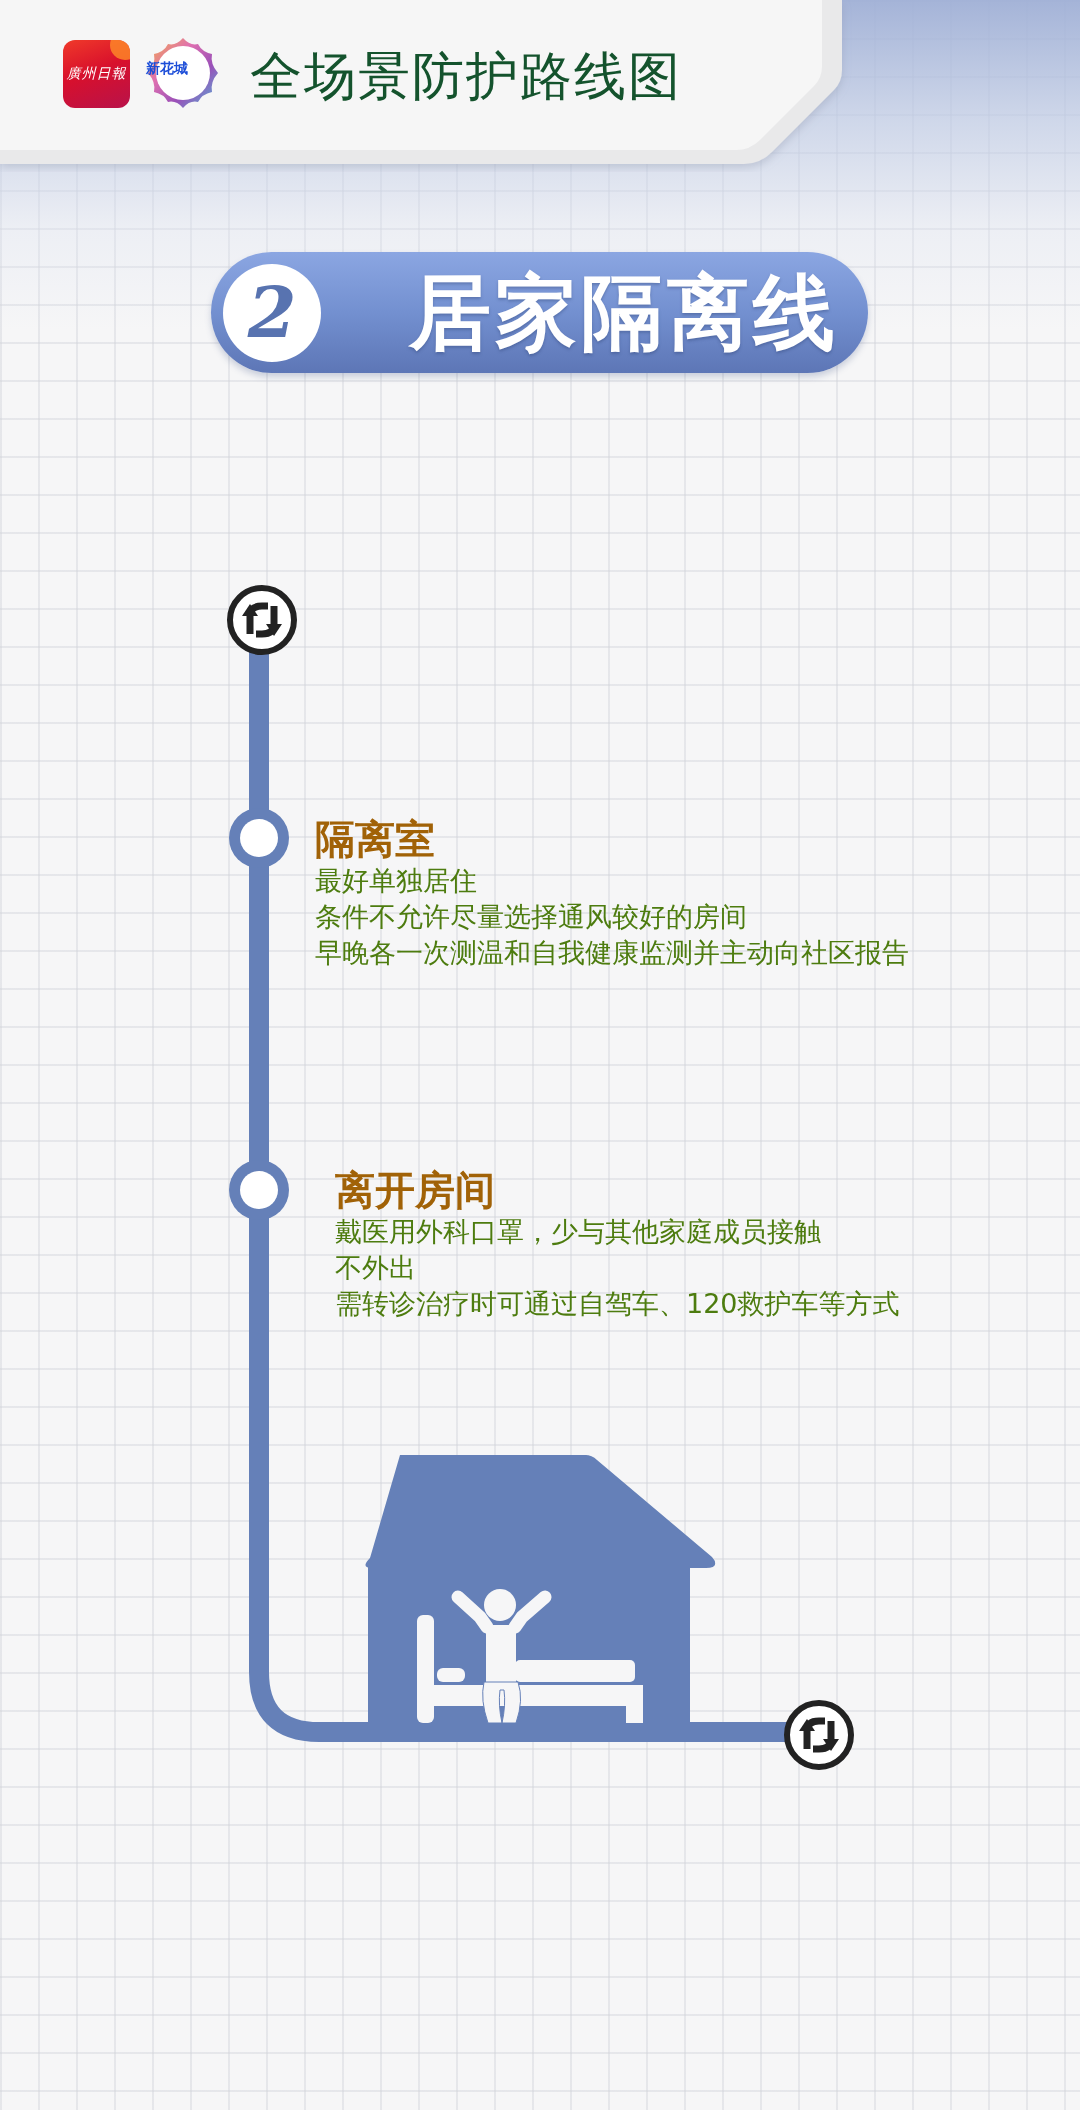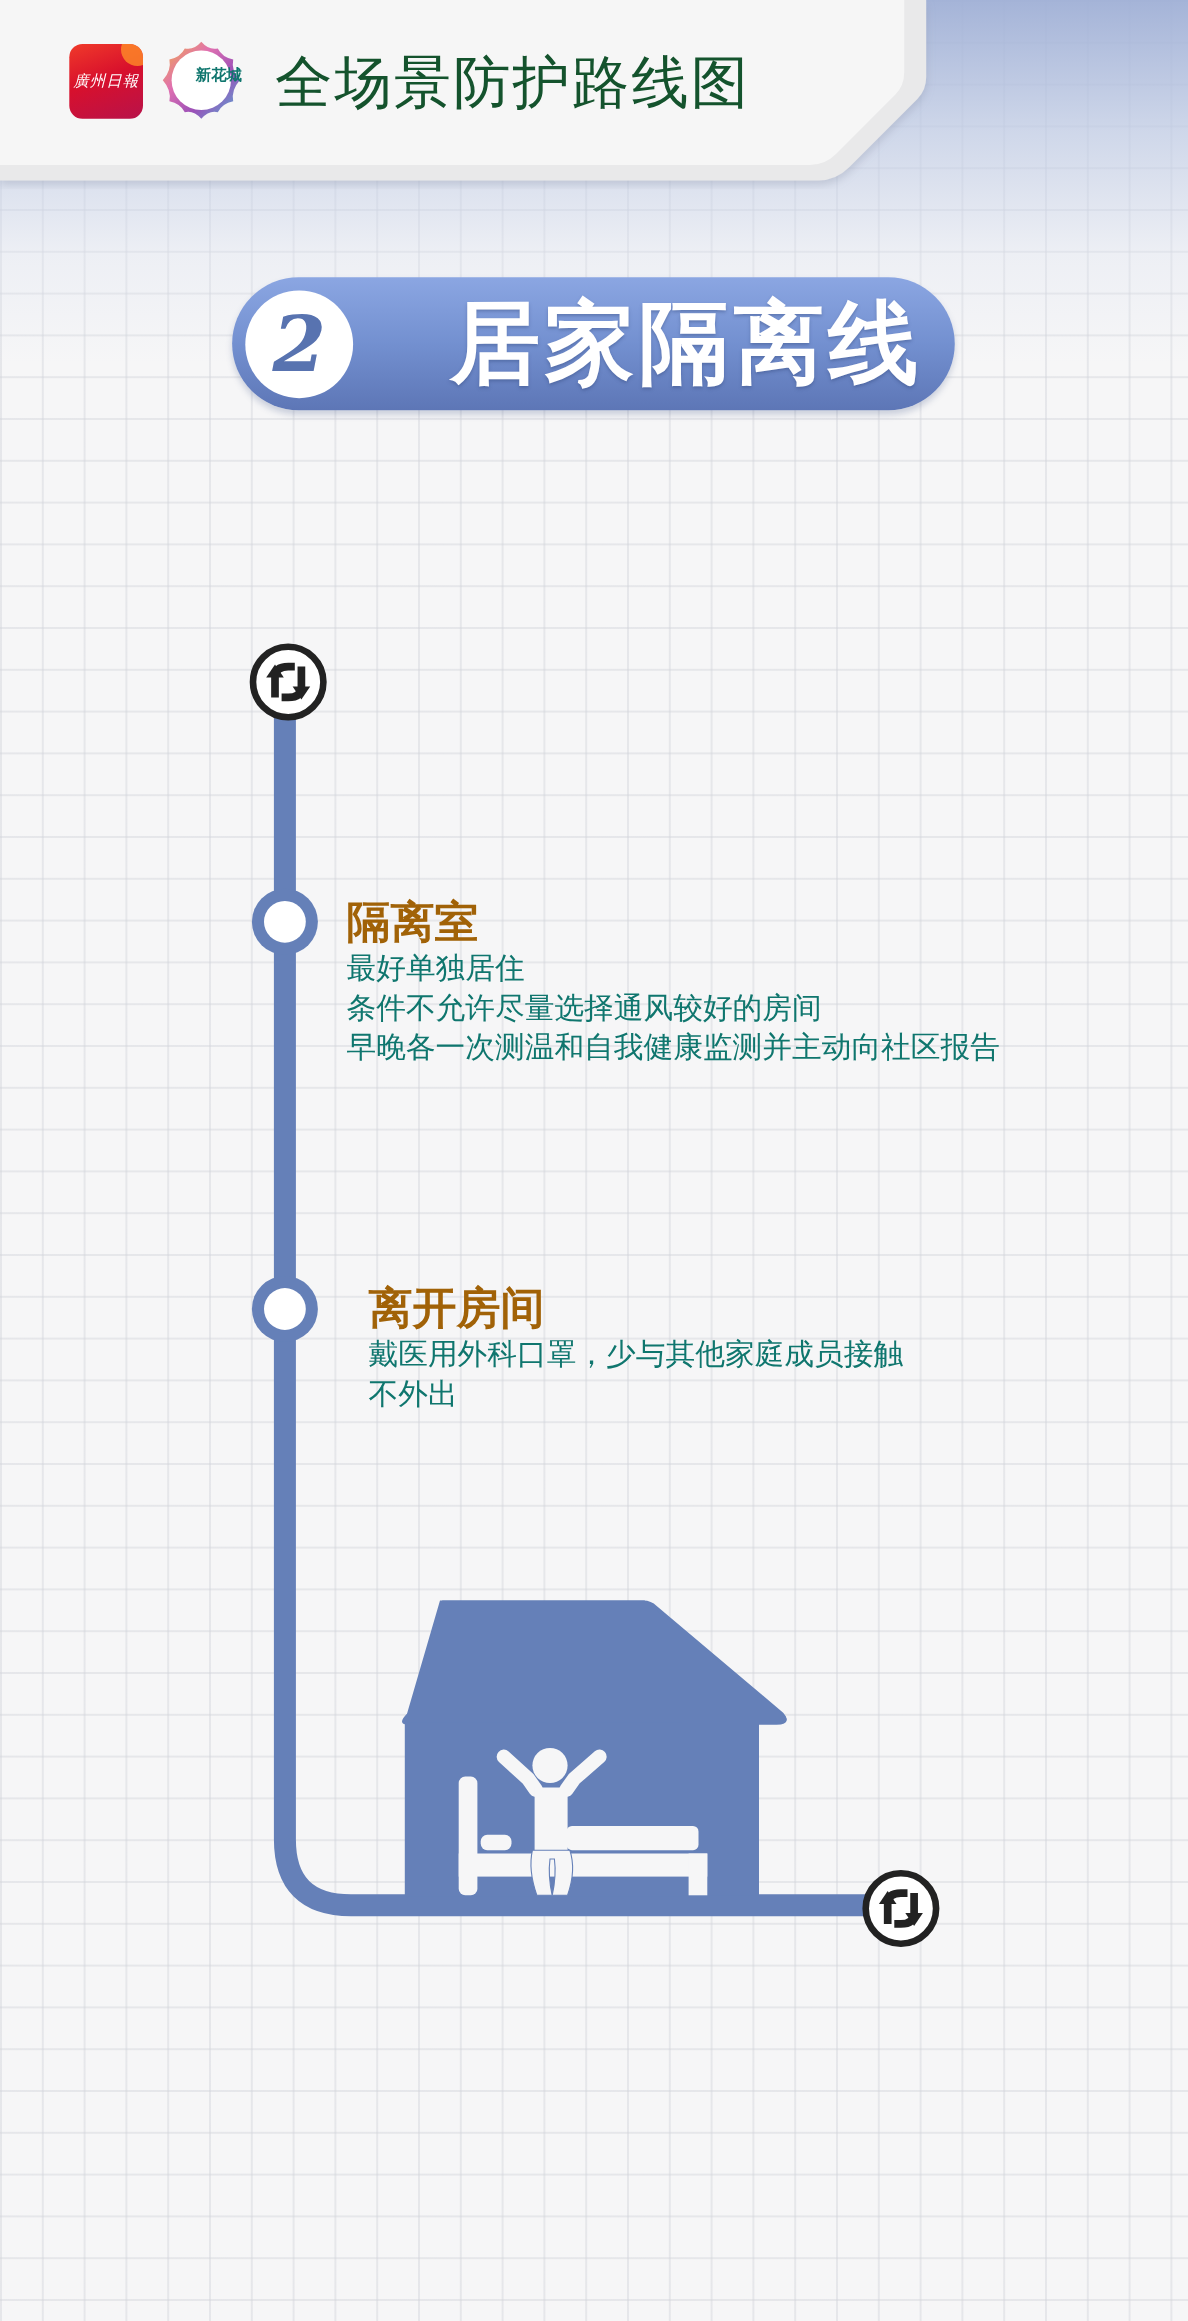--- a/index.html
+++ b/index.html
@@ -27,22 +27,22 @@
     letter-spacing: 1px; overflow: hidden;
   }
   .logo-red::after {
     content: ""; position: absolute; right: -10px; top: -10px; width: 30px; height: 30px;
     border-radius: 50%; background: rgba(255,140,40,0.8);
   }
   .logo-flower {
     left: 146px; top: 36px; width: 74px; height: 74px;
   }
   .logo-flower-text {
-    position: absolute; left: 0; top: 24px; width: 74px; text-align: right;
-    color: #0f766e; font-size: 14px; font-weight: bold;
+    position: absolute; left: 0; top: 24px; width: 74px; text-align: left;
+    color: #1d4ed8; font-size: 14px; font-weight: bold;
   }
   .header-title {
     left: 250px; top: 44px; font-size: 52px; color: #14532d; letter-spacing: 2px;
     line-height: 64px; white-space: nowrap;
   }
 
   
   .pill {
     left: 211px; top: 252px; width: 657px; height: 121px; border-radius: 61px;
     background: linear-gradient(to bottom, #8ba6e2 0%, #7390d0 50%, #5d76b6 100%);
@@ -59,21 +59,21 @@
     color: #fff; font-size: 82px; font-weight: bold; letter-spacing: 4px; white-space: nowrap;
     text-shadow: 0 2px 3px rgba(40,60,110,0.35);
     margin-left: 48px;
   }
 
   
   .timeline-svg { left: 0; top: 0; }
   .node-title {
     font-size: 40px; font-weight: bold; color: #a16207; line-height: 48px; white-space: nowrap;
   }
-  .node-lines { font-size: 27px; color: #0f766e; line-height: 36px; }
+  .node-lines { font-size: 27px; color: #4d7c0f; line-height: 36px; }
   .node-line { white-space: nowrap; }
   .sec1 { left: 315px; top: 815px; }
   .sec2 { left: 315px; top: 1166px; margin-left: 20px; }
 </style>
 </head>
 <body>
 
 <div class="abs header-card">
   <svg width="860" height="172" viewBox="0 0 860 172">
     <defs>
@@ -175,14 +175,15 @@
     <div class="node-line">条件不允许尽量选择通风较好的房间</div>
     <div class="node-line">早晚各一次测温和自我健康监测并主动向社区报告</div>
   </div>
 </div>
 
 <div class="abs sec2">
   <div class="node-title">离开房间</div>
   <div class="node-lines">
     <div class="node-line">戴医用外科口罩，少与其他家庭成员接触</div>
     <div class="node-line">不外出</div>
+    <div class="node-line">需转诊治疗时可通过自驾车、120救护车等方式</div>
   </div>
 </div>
 
 </body></html>

